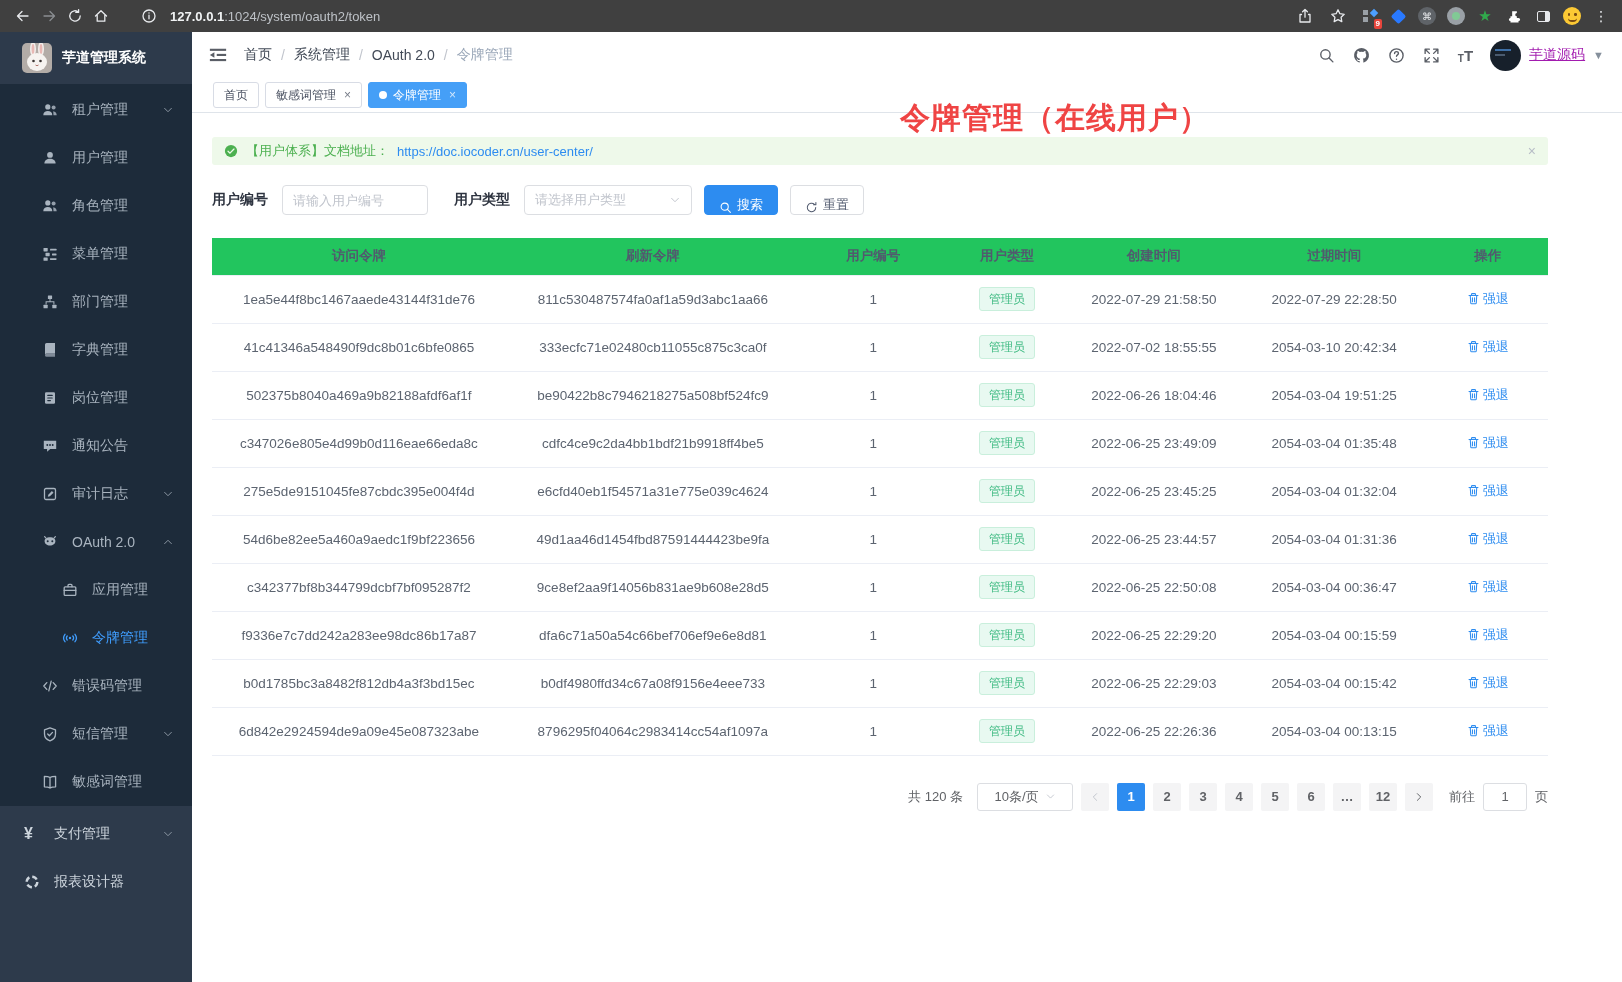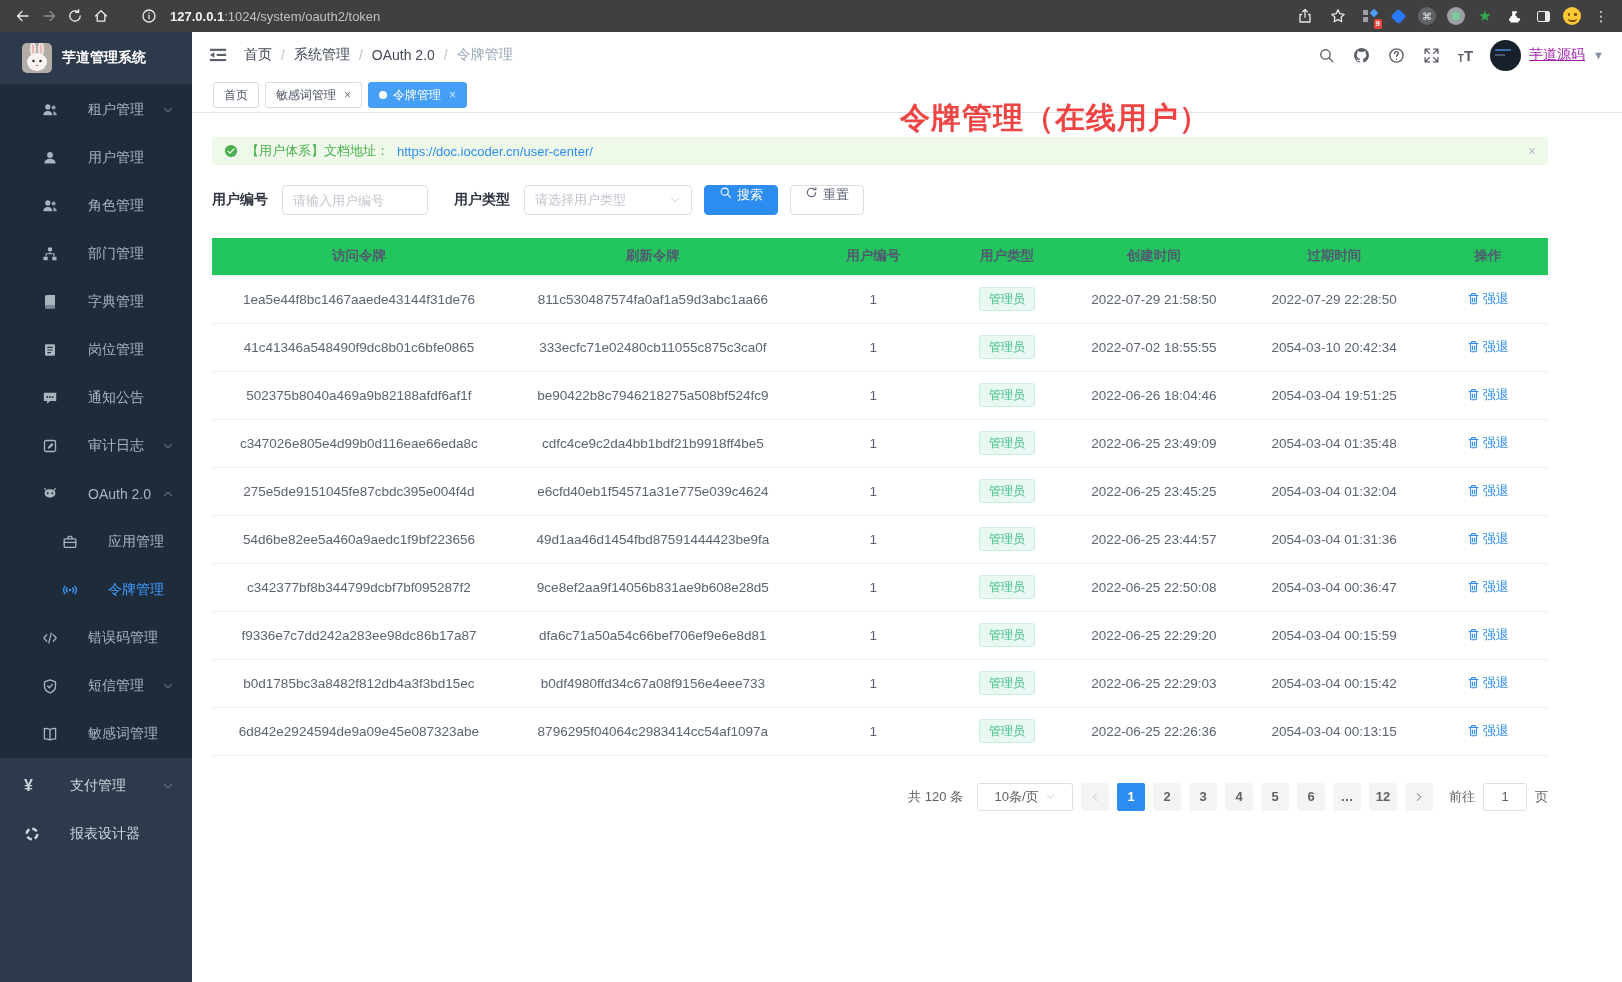--- a/index.html
+++ b/index.html
@@ -39,21 +39,21 @@
   .kebab { color:#e8eaed; font-size:14px; letter-spacing:0; }
 
   
   .app { display:flex; height:950px; }
   .sidebar { width:192px; flex:none; background:#1d2b3a; display:flex; flex-direction:column; }
   .logo { height:52px; background:#2d3a4b; display:flex; align-items:center; padding:0 0 0 22px; gap:10px; }
   .logo-img { width:30px; height:30px; border-radius:5px; overflow:hidden; flex:none; display:block; }
   .logo-title { color:#fff; font-size:14px; font-weight:700; }
   .menu-upper { padding-top:2px; }
   .menu-lower { flex:1; background:#2d3a4b; padding-top:4px; }
-  .menu-item { height:48px; display:flex; align-items:center; padding-left:42px; gap:30px;
+  .menu-item { height:48px; display:flex; align-items:center; padding-left:42px; gap:14px;
     color:#a9b4bf; font-size:14px; cursor:pointer; position:relative; }
   .menu-item .ic { width:16px; height:16px; flex:none; display:flex; }
   .menu-item .ic svg { width:16px; height:16px; }
   .menu-item.sub { padding-left:62px; }
   .menu-item.active { color:#409eff; }
   .menu-lower .menu-item { padding-left:24px; color:#cdd5dd; }
   .menu-arrow { position:absolute; right:18px; width:12px; height:12px; color:#8d98a5; display:flex; }
   .menu-arrow svg { width:12px; height:12px; }
   .yen-ic { font-size:16px; line-height:16px; width:16px; text-align:center; font-weight:700; }
 
@@ -96,21 +96,21 @@
 
   .filters { margin-top:20px; display:flex; align-items:center; font-size:14px; }
   .f-label { font-weight:700; color:#2e3440; margin-right:14px; }
   .f-input { width:146px; height:30px; border:1px solid #dcdee2; border-radius:4px;
     padding:0 10px; font-size:13px; color:#515a6e; outline:none; font-family:inherit; }
   .f-input::placeholder { color:#c0c4cc; }
   .f-select { width:168px; height:30px; border:1px solid #dcdee2; border-radius:4px;
     display:flex; align-items:center; padding:0 10px; color:#c0c4cc; font-size:13px; margin-right:12px; cursor:pointer; }
   .f-select .chev { margin-left:auto; width:12px; height:12px; color:#c0c4cc; display:flex; }
   .gap26 { width:26px; }
-  .btn { height:30px; border-radius:4px; display:inline-flex; align-items:flex-start; justify-content:center;
+  .btn { height:30px; border-radius:4px; display:inline-flex; align-items:flex-end; justify-content:center;
     gap:5px; font-size:13px; cursor:pointer; padding:0 14px; }
   .btn .ic { width:13px; height:13px; display:flex; } .btn .ic svg { width:13px; height:13px; }
   .btn-primary { background:#2d8cf0; color:#fff; border:1px solid #2d8cf0; }
   .btn-plain { background:#fff; color:#515a6e; border:1px solid #dcdee2; margin-left:12px; }
 
   table { width:1336px; margin-top:23px; border-collapse:collapse; font-size:13.5px; }
   thead th { background:#22c55e; color:#515a6e; font-weight:700; height:37px; text-align:center;
     border-bottom:1px solid #ebeef5; }
   tbody td { height:48px; text-align:center; color:#5c6470; border-bottom:1px solid #ebeef5; }
   th:nth-child(1),td:nth-child(1){width:22%;} th:nth-child(2),td:nth-child(2){width:22%;}
@@ -276,20 +276,33 @@
               <path d="M1.3 13.2c0-2.6 2-4.1 4.5-4.1s4.5 1.5 4.5 4.1z"></path>
               <circle cx="11.6" cy="5.4" r="2" opacity=".85"></circle>
               <path d="M11.2 9.3c2.1.3 3.5 1.7 3.5 3.9h-3.2z" opacity=".85"></path>
             </svg>
           </span>
           <span class="mlabel">角色管理</span>
         </div>
         <div class="menu-item">
           <span class="ic">
             <svg viewBox="0 0 16 16" fill="currentColor">
+              <rect x="1.5" y="2" width="4.2" height="3.4" rx=".6"></rect>
+              <rect x="8" y="2.8" width="6.5" height="1.8" rx=".4"></rect>
+              <rect x="3.5" y="6.8" width="4.2" height="3.4" rx=".6"></rect>
+              <rect x="10" y="7.6" width="4.5" height="1.8" rx=".4"></rect>
+              <rect x="1.5" y="11.4" width="4.2" height="3.4" rx=".6"></rect>
+              <rect x="8" y="12.2" width="6.5" height="1.8" rx=".4"></rect>
+            </svg>
+          </span>
+          <span class="mlabel">菜单管理</span>
+        </div>
+        <div class="menu-item">
+          <span class="ic">
+            <svg viewBox="0 0 16 16" fill="currentColor">
               <rect x="5.9" y="1.5" width="4.2" height="3.4" rx=".5"></rect>
               <rect x="1.5" y="10.8" width="4.2" height="3.4" rx=".5"></rect>
               <rect x="10.3" y="10.8" width="4.2" height="3.4" rx=".5"></rect>
               <path d="M7.5 4.9h1v2.4h3.9v3.2h-1V8.3H4.6v2.2h-1V7.3h3.9z"></path>
             </svg>
           </span>
           <span class="mlabel">部门管理</span>
         </div>
         <div class="menu-item">
           <span class="ic">

